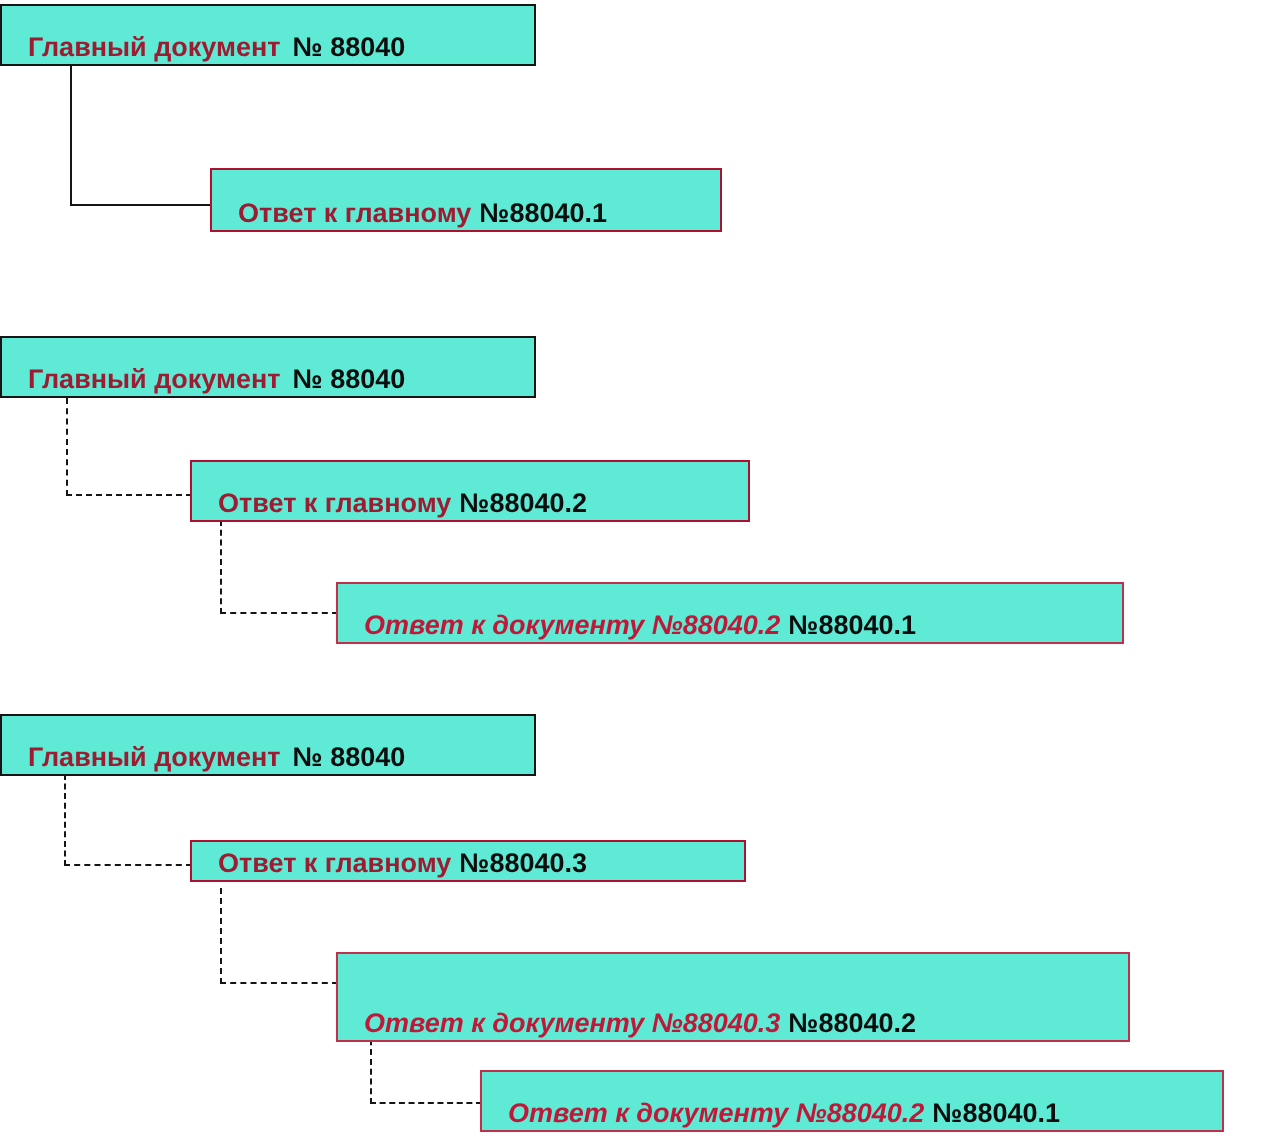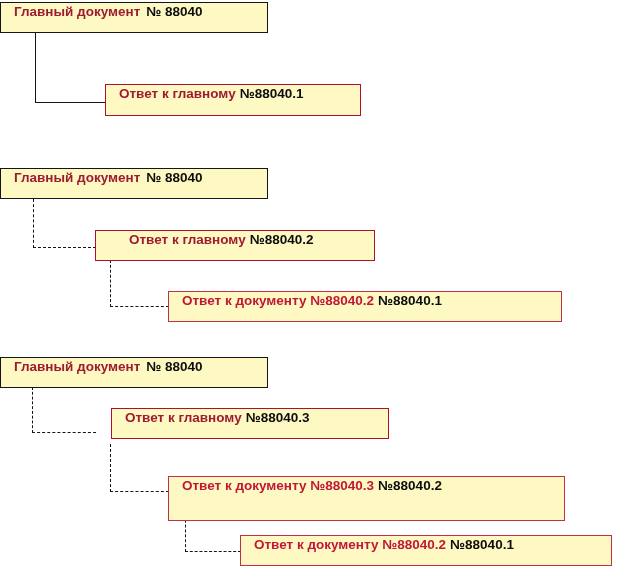--- a/index.html
+++ b/index.html
@@ -17,23 +17,23 @@
   .diagram {
     position: absolute;
     left: 0;
     top: 0;
     width: 637px;
     height: 571px;
   }
   .node {
     position: absolute;
     box-sizing: border-box;
-    background: #fef9c3;
+    background: #5eead4;
     display: flex;
-    align-items: flex-start;
+    align-items: flex-end;
     white-space: nowrap;
     z-index: 3;
   }
   .node .inner {
     padding-left: 13px;
     line-height: 1;
   }
   
   .b-black { border: 1px solid #151515; }
   .b-red   { border: 1px solid #b01030; }
@@ -41,20 +41,21 @@
 
   
   .t-label {
     color: #9e1b32;
     font-weight: bold;
     font-size: 13.5px;
   }
   .t-label-italic {
     color: #c01838;
     font-weight: bold;
+    font-style: italic;
     font-size: 13.5px;
   }
   .t-num {
     color: #0d0d0d;
     font-weight: bold;
     font-size: 13.5px;
   }
   .gap { display: inline-block; width: 6px; }
   .gap-sm { display: inline-block; width: 4px; }
 
@@ -101,21 +102,21 @@
 
   <div class="conn v-dash" style="left:110px; top:260px; height:47px;"></div>
   <div class="conn h-dash" style="left:110px; top:306px; width:59px;"></div>
 
   <div class="node b-black" style="left:0px; top:168px; width:268px; height:31px;">
     <span class="inner">
       <span class="t-label">Главный документ</span><span class="gap"></span><span class="t-num">№ 88040</span>
     </span>
   </div>
 
-  <div class="node b-red" style="left:95px; top:230px; width:280px; height:31px;padding-left:20px;">
+  <div class="node b-red" style="left:95px; top:230px; width:280px; height:31px;">
     <span class="inner">
       <span class="t-label">Ответ к главному</span><span class="gap-sm"></span><span class="t-num">№88040.2</span>
     </span>
   </div>
 
   <div class="node b-red-thin" style="left:168px; top:291px; width:394px; height:31px;">
     <span class="inner">
       <span class="t-label-italic">Ответ к документу №88040.2</span><span class="gap-sm"></span><span class="t-num">№88040.1</span>
     </span>
   </div>
@@ -128,21 +129,21 @@
 
   <div class="conn v-dash" style="left:185px; top:505px; height:47px;"></div>
   <div class="conn h-dash" style="left:185px; top:551px; width:56px;"></div>
 
   <div class="node b-black" style="left:0px; top:357px; width:268px; height:31px;">
     <span class="inner">
       <span class="t-label">Главный документ</span><span class="gap"></span><span class="t-num">№ 88040</span>
     </span>
   </div>
 
-  <div class="node b-red" style="left:95px; top:408px; width:278px; height:31px;margin-left:16px;">
+  <div class="node b-red" style="left:95px; top:420px; width:278px; height:21px;">
     <span class="inner">
       <span class="t-label">Ответ к главному</span><span class="gap-sm"></span><span class="t-num">№88040.3</span>
     </span>
   </div>
 
   <div class="node b-red-thin" style="left:168px; top:476px; width:397px; height:45px;">
     <span class="inner">
       <span class="t-label-italic">Ответ к документу №88040.3</span><span class="gap-sm"></span><span class="t-num">№88040.2</span>
     </span>
   </div>

